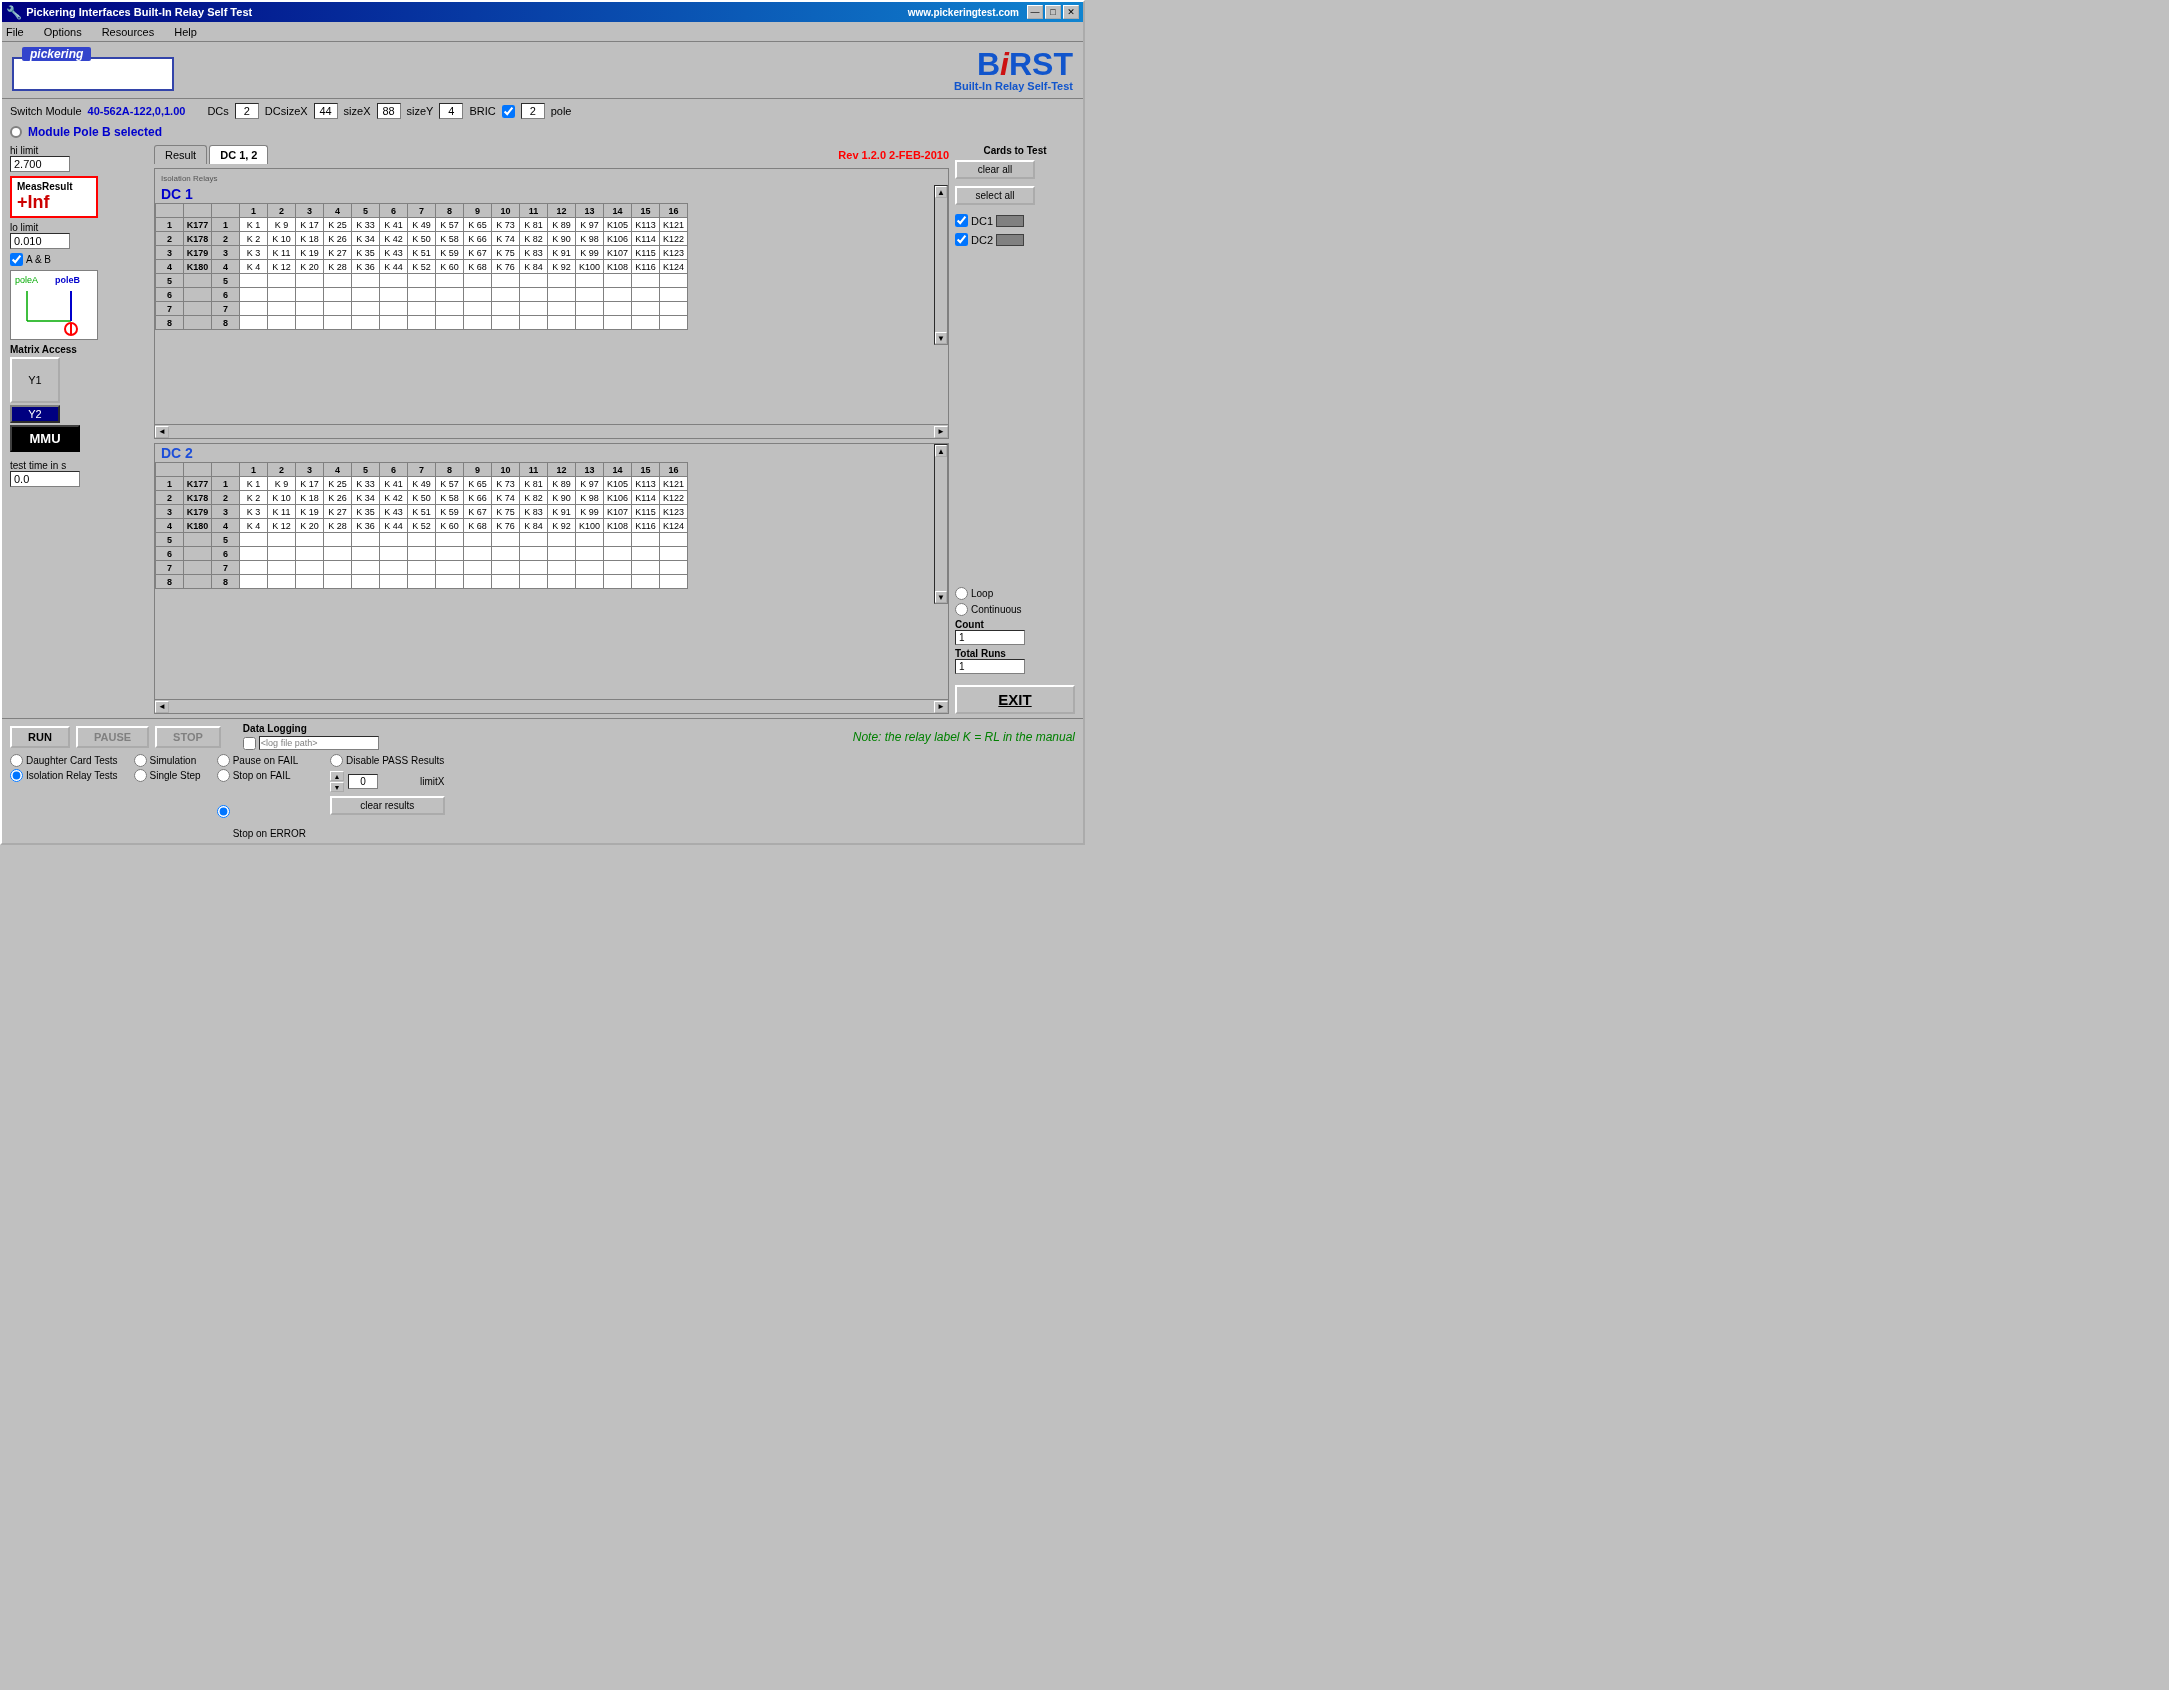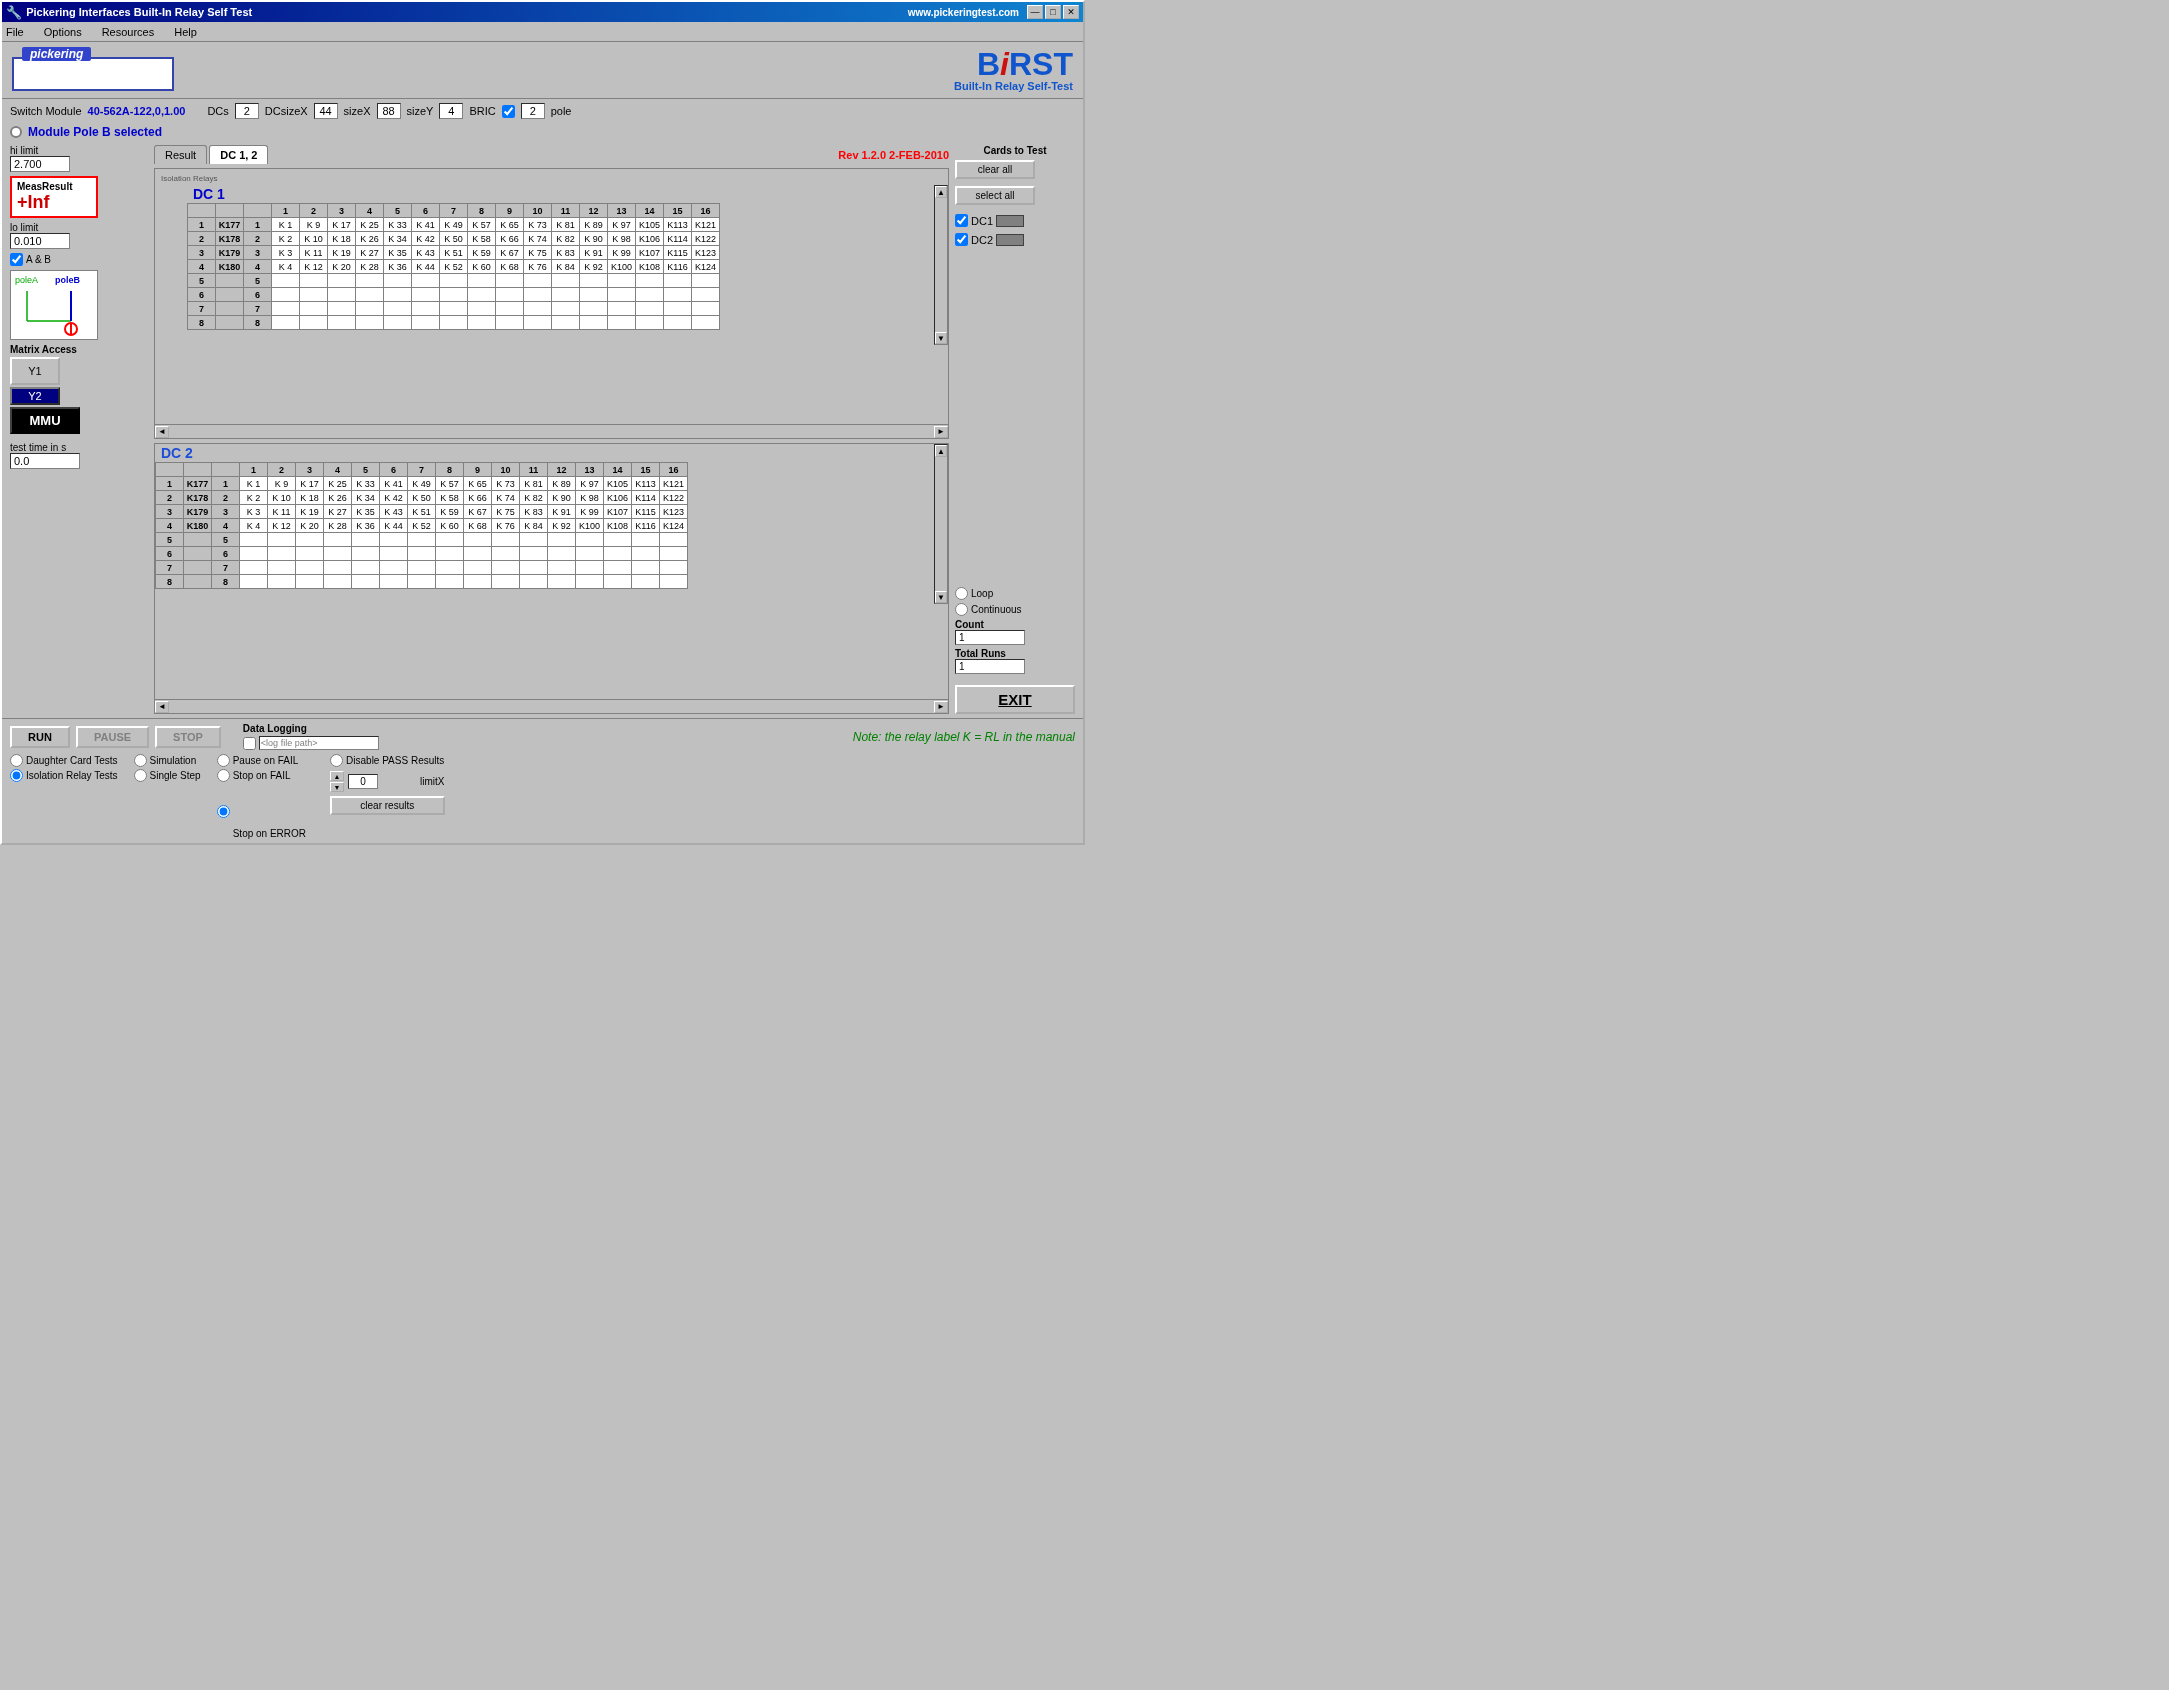--- a/index.html
+++ b/index.html
@@ -103,21 +103,21 @@
       background: white;
       padding: 1px 3px;
       font-size: 11px;
       width: 60px;
     }
     .checkbox-row { display: flex; align-items: center; gap: 3px; font-size: 10px; }
     .matrix-label { font-size: 10px; font-weight: bold; }
     .y-btn {
       background: #c0c0c0;
       border: 2px outset #fff;
-      padding: 6px 8px;
+      padding: 15px 8px;
       font-size: 11px;
       cursor: pointer;
       width: 50px;
       text-align: center;
     }
     .y2-btn {
       background: #000080;
       color: white;
       border: 2px outset #808080;
       padding: 1px 8px;
@@ -373,21 +373,21 @@
         </div>
         <div class="rev-text" style="margin-left:auto;">Rev 1.2.0  2-FEB-2010</div>
       </div>
 
       <div style="border:1px solid #808080; background:#c0c0c0; flex:1; overflow:hidden; display:flex; flex-direction:column;">
         <div style="display:flex; align-items:flex-start;">
           <div style="padding:2px 6px;">
             <span style="font-size:8px; color:#555;">Isolation Relays</span>
           </div>
         </div>
-        <div style="display:flex; flex:1; overflow:hidden;margin-left:32px;">
+        <div style="display:flex; flex:1; overflow:hidden;">
           <div style="overflow:auto; flex:1;">
             <div style="color:#0000cc; font-size:14px; font-weight:bold; padding:1px 6px;">DC 1</div>
             <table class="relay-grid" id="dc1-table">
             <thead>
                   <tr>
                     <th></th>
                     <th></th>
                     <th></th>
                     <th>1</th>
                     <th>2</th>

